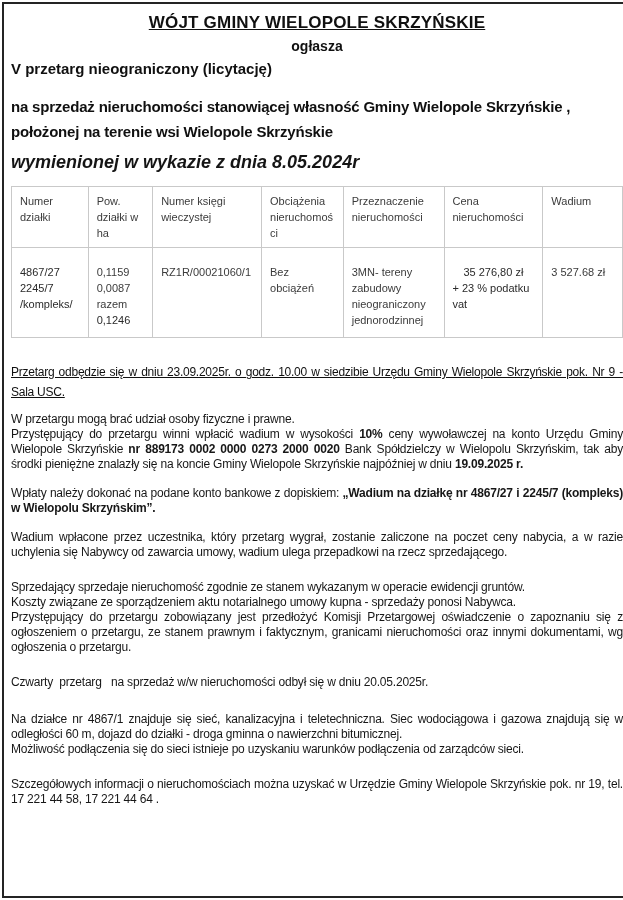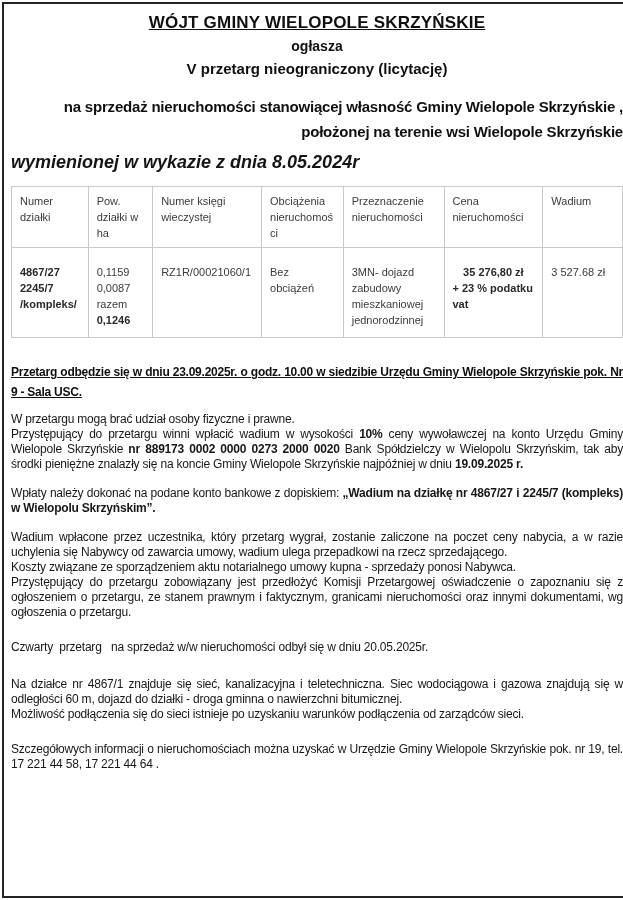--- a/index.html
+++ b/index.html
@@ -32,28 +32,27 @@
     margin: 5px 12px 0;
     font-size: 14px;
     font-weight: bold;
     text-align: center;
     color: #101010;
   }
   .auction-type-line {
     margin: 6px 0 0;
     font-size: 15px;
     font-weight: bold;
-    text-align: center;
     color: #101010;
   }
   .subject-line {
     margin: 17px 0 0;
     font-size: 15px;
     font-weight: bold;
-    text-align: right;
+    text-align: left;
     line-height: 25px;
     color: #101010;
     letter-spacing: -0.2px;
   }
   .register-note {
     margin: 8px 0 0;
     font-size: 18px;
     font-weight: bold;
     font-style: italic;
     color: #151515;
@@ -74,36 +73,36 @@
     text-align: left;
     vertical-align: top;
     font-weight: normal;
     overflow-wrap: break-word;
   }
   .property-table td {
     padding-top: 16px;
     padding-bottom: 9px;
   }
   .property-table .b {
-    font-weight: bold;
+    font-weight: normal;
     color: #2a2a2a;
   }
   .price-main { text-align: center; }
   
   .body-section {
     font-size: 12px;
     line-height: 15px;
     letter-spacing: -0.2px;
     color: #171717;
   }
   .body-section p { margin: 0; }
   .just { text-align: justify; }
   .auction-date {
     margin-top: 24px !important;
-    font-weight: bold;
+    font-weight: normal;
     text-decoration: underline;
     text-align: justify;
     line-height: 20px;
     letter-spacing: -0.25px;
     color: #101010;
   }
   .b { font-weight: bold; }
   .mt-after-table { margin-top: 15px !important; }
   .mt-sm  { margin-top: 10px !important; }
   .mt-lg  { margin-top: 14px !important; }
@@ -156,21 +155,21 @@
           <div class="b">/kompleks/</div>
         </td>
         <td>
           <div>0,1159</div>
           <div>0,0087</div>
           <div>razem</div>
           <div class="b">0,1246</div>
         </td>
         <td>RZ1R/00021060/1</td>
         <td>Bez obciążeń</td>
-        <td>3MN- dojazd zabudowy mieszkaniowej jednorodzinnej</td>
+        <td>3MN- tereny zabudowy nieograniczony jednorodzinnej</td>
         <td>
           <div class="b price-main">35 276,80 zł</div>
           <div class="b">+ 23 % podatku vat</div>
         </td>
         <td>3 527.68 zł</td>
       </tr>
     </tbody>
   </table>
 
   <section class="body-section">
@@ -182,20 +181,21 @@
     <p class="just">
       <span>Przystępujący do przetargu winni wpłacić wadium w wysokości </span><span class="b">10%</span><span> ceny wywoławczej na konto Urzędu Gminy Wielopole Skrzyńskie </span><span class="b">nr 889173 0002 0000 0273 2000 0020</span><span> Bank Spółdzielczy w Wielopolu Skrzyńskim, tak aby środki pieniężne znalazły się na koncie Gminy Wielopole Skrzyńskie  najpóźniej w dniu </span><span class="b">19.09.2025 r.</span>
     </p>
 
     <p class="just mt-lg">
       <span>Wpłaty należy dokonać na podane konto bankowe z dopiskiem: </span><span class="b">„Wadium na działkę nr 4867/27 i 2245/7 (kompleks) w Wielopolu Skrzyńskim”.</span>
     </p>
 
     <p class="just mt-lg">Wadium wpłacone przez uczestnika, który przetarg wygrał, zostanie zaliczone na poczet ceny nabycia, a w razie uchylenia się Nabywcy od zawarcia umowy, wadium ulega przepadkowi na rzecz sprzedającego.</p>
 
+    <p class="just mt-xl">Sprzedający sprzedaje nieruchomość zgodnie ze stanem wykazanym w operacie ewidencji gruntów.</p>
     <p class="just">Koszty związane ze sporządzeniem aktu notarialnego umowy kupna - sprzedaży ponosi Nabywca.</p>
     <p class="just">Przystępujący do przetargu zobowiązany jest przedłożyć Komisji Przetargowej oświadczenie o zapoznaniu się z ogłoszeniem o przetargu, ze stanem prawnym i faktycznym, granicami nieruchomości oraz innymi dokumentami, wg ogłoszenia o przetargu.</p>
 
     <p class="mt-xl keep-spaces">Czwarty  przetarg   na sprzedaż w/w nieruchomości odbył się w dniu 20.05.2025r.</p>
 
     <p class="just mt-xxl">Na działce nr 4867/1 znajduje się sieć, kanalizacyjna i teletechniczna. Siec wodociągowa i gazowa znajdują się w odległości 60 m, dojazd do działki - droga gminna o nawierzchni bitumicznej.</p>
     <p class="just">Możliwość podłączenia się do sieci  istnieje po uzyskaniu warunków podłączenia od zarządców sieci.</p>
 
     <p class="just mt-xl">Szczegółowych informacji o nieruchomościach można uzyskać w Urzędzie Gminy Wielopole Skrzyńskie pok. nr 19, tel. 17 221 44 58, 17 221 44 64 .</p>
 

